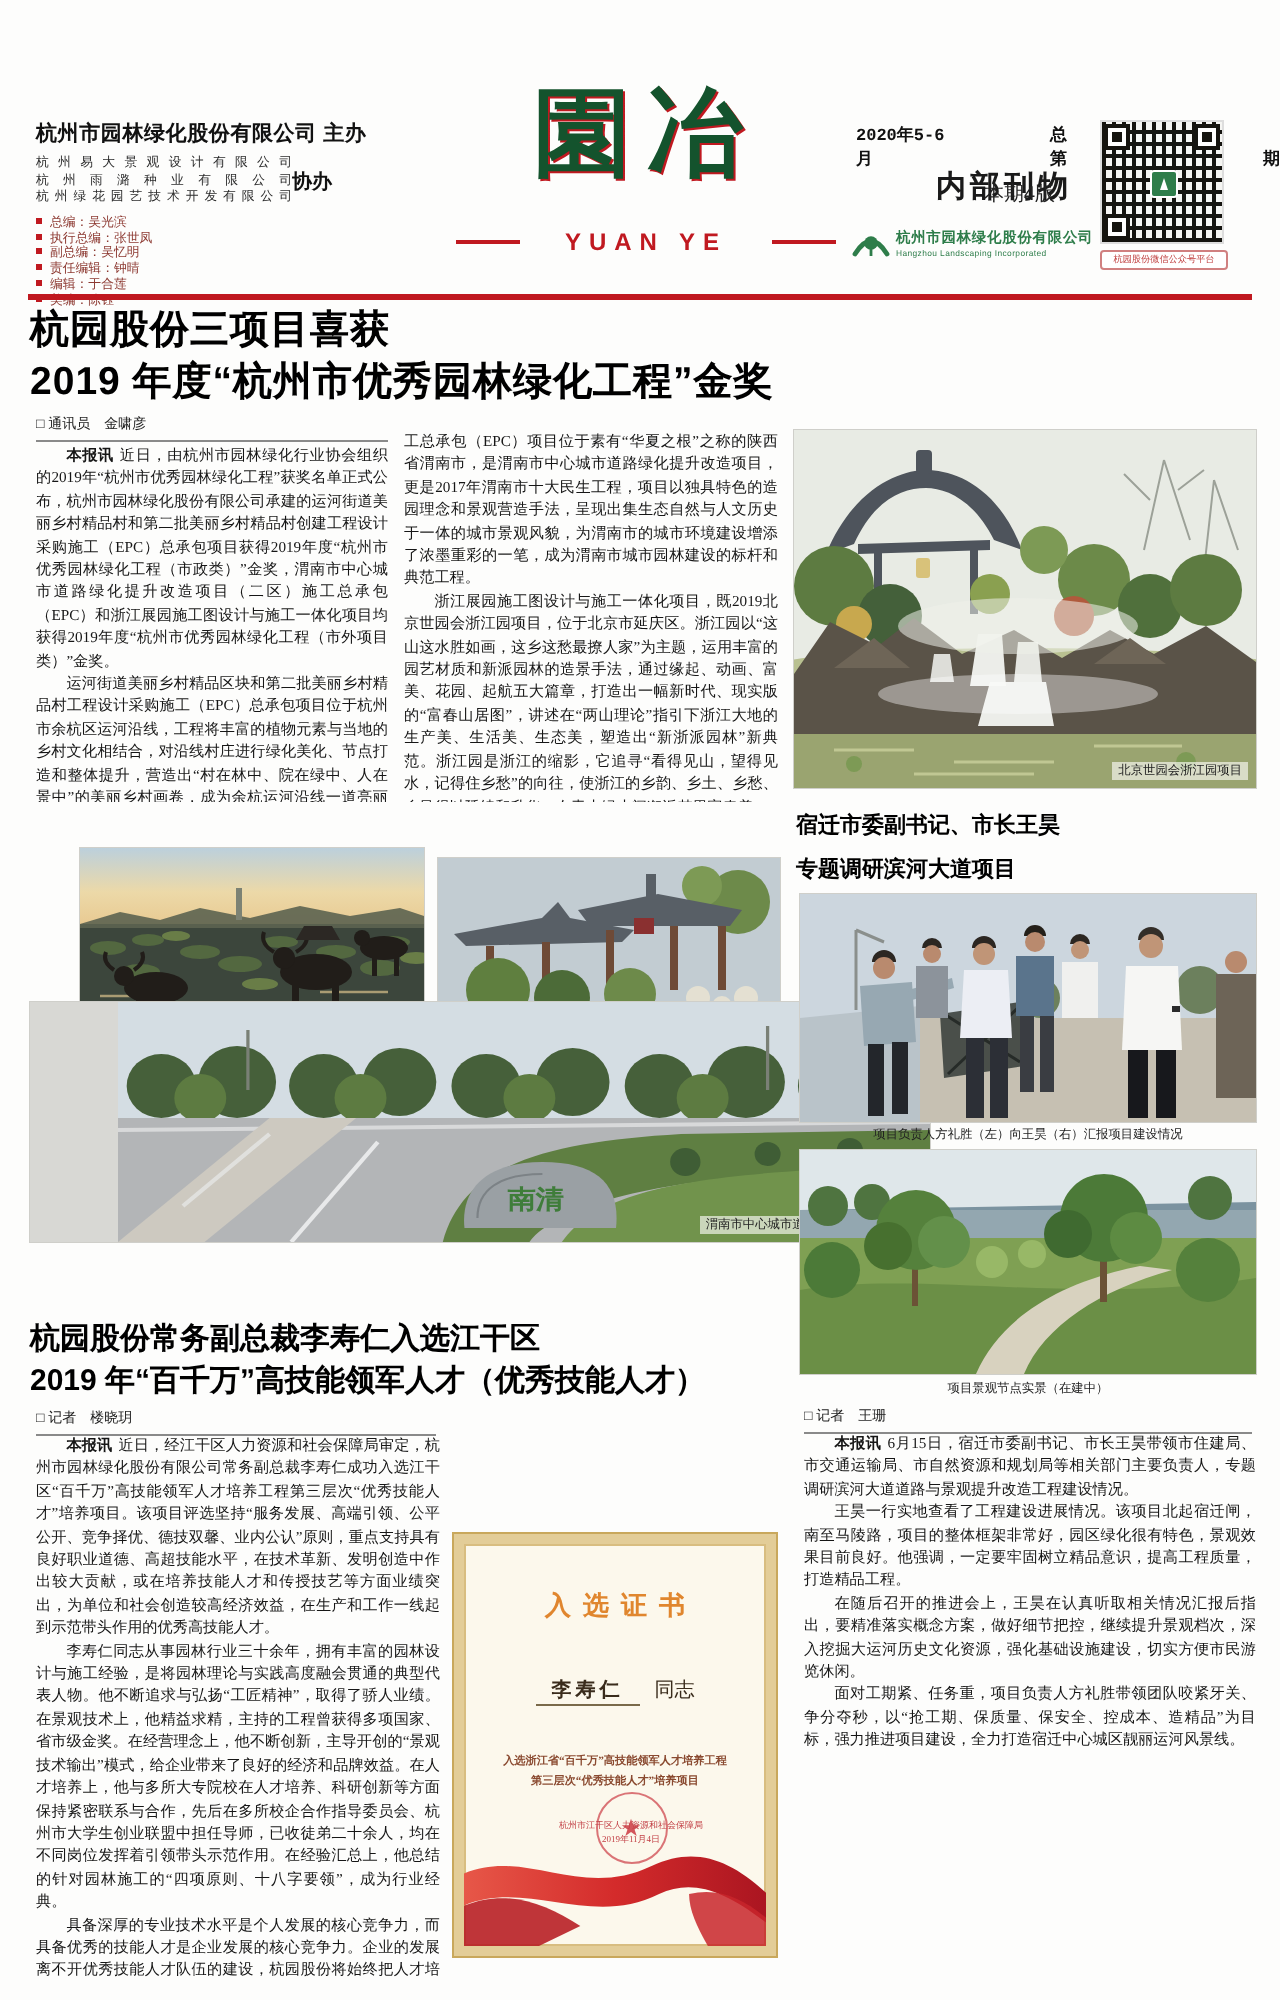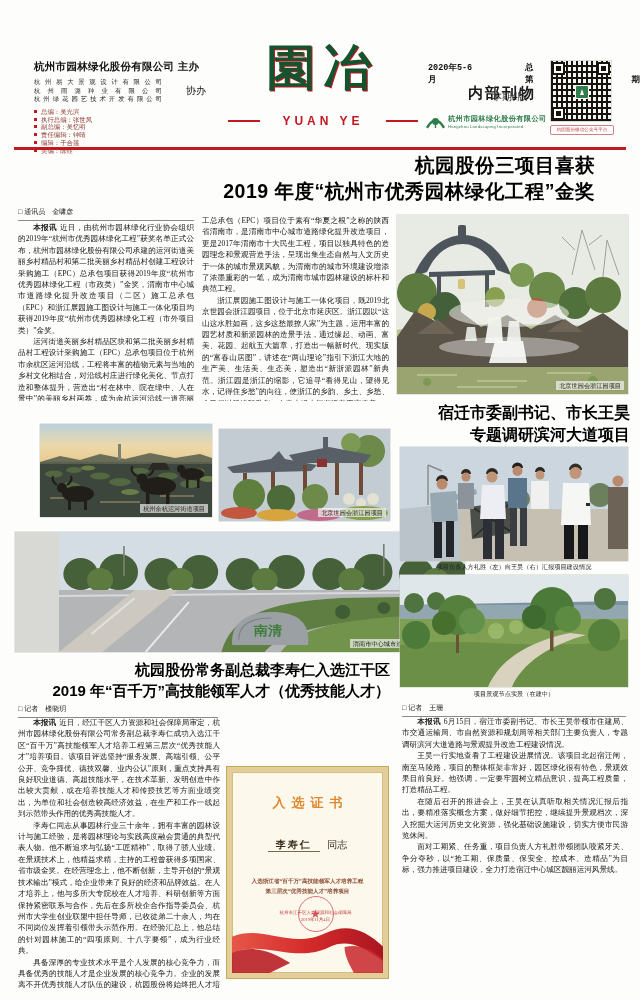--- a/index.html
+++ b/index.html
@@ -2,26 +2,26 @@
 <html><head>
 <meta charset="utf-8">
 <style>
   * { margin:0; padding:0; box-sizing:border-box; }
   html,body { background:#e9e9e9; }
   .page { position:relative; width:640px; height:1000px; background:#fefefdff; background:#fdfdfc;
           margin:0 auto; overflow:hidden; font-family:"Liberation Serif","DejaVu Serif",serif; color:#1c1c1c; }
   .abs { position:absolute; }
 
   
-  .mast-left { left:34px; top:60px; width:210px; }
+  .mast-left { left:18px; top:60px; width:210px; }
   .pub-line { font-family:"Liberation Sans",sans-serif; font-weight:700; font-size:10.5px; color:#111; letter-spacing:.3px; }
   .coorg-row { display:flex; align-items:center; margin-top:4px; }
   .coorg-lines { width:128px; font-size:6.4px; line-height:8.6px; color:#2b2b2b; }
   .coorg-lines > div { text-align:justify; text-align-last:justify; }
-  .co-role { font-family:"Liberation Sans",sans-serif; font-weight:400; font-size:10px; margin-left:24px; color:#111; }
+  .co-role { font-family:"Liberation Sans",sans-serif; font-weight:700; font-size:10px; margin-left:0; color:#111; }
   .staff { margin-top:4px; font-size:6.4px; line-height:7.8px; color:#8d3a32; }
   .staff > div::before { content:""; display:inline-block; width:3px; height:3px; background:#c01920; margin-right:4px; vertical-align:1px; }
 
   .mast-center { left:228px; top:30px; width:190px; text-align:center; }
   .logo-chars { font-family:Liberation Mono, monospace; font-weight:700; font-size:48px; line-height:82px; color:#14532d; letter-spacing:8px; text-shadow:1px 1px 0 #c01920; }
   .logo-sub { display:flex; align-items:center; gap:22px; margin-top:2px; color:#c01920;
               font-family:"Liberation Sans",sans-serif; font-weight:700; font-size:12px; letter-spacing:4px; }
   .logo-sub .line { flex:1; height:2px; background:#c01920; }
 
   .issue-line { left:428px; top:62px; display:flex; align-items:flex-end; font-family:Liberation Mono, monospace; font-weight:700; font-size:8.5px; color:#111;gap:24px; }
@@ -41,45 +41,45 @@
   .qf { position:absolute; width:13px; height:13px; border:2.5px solid #15140f; background:#fff; }
   .qf.tl { left:1px; top:1px; } .qf.tr { right:1px; top:1px; } .qf.bl { left:1px; bottom:1px; }
   .qf::after { content:""; position:absolute; inset:2px; background:#15140f; }
   .qc { position:absolute; left:24px; top:24px; width:14px; height:14px; background:#2e7d4a; border:1.5px solid #fff; border-radius:2px; }
   .qc::after { content:""; position:absolute; left:4px; top:3px; width:4px; height:6px; background:#fff; clip-path:polygon(50% 0,100% 100%,0 100%); }
   .qr-caption { margin-top:3px; font-size:4.6px; line-height:6px; color:#c04040; border:.5px solid #d08080; border-radius:2px; padding:1px 1px; text-align:center; background:#fff; }
 
   .rule-red { left:14px; right:14px; top:147px; height:2.5px; background:#c01920; }
 
   
-  .h-sans { font-family:"Liberation Sans",sans-serif; font-weight:700; color:#000; text-align:right; }
+  .h-sans { font-family:"Liberation Sans",sans-serif; font-weight:700; color:#000; text-align:left; }
   .headline-1 { left:15px; top:152px; width:580px; font-size:19.5px; line-height:26px; letter-spacing:.5px; }
   .headline-2 { left:15px; top:659px; width:375px; font-size:15px; line-height:21px; }
-  .headline-r { left:398px; top:402px; width:232px; font-size:16px; line-height:22px; }
+  .headline-r { left:398px; top:402px; width:232px; font-size:11px; line-height:22px; }
 
   .byline { font-family:"Liberation Sans",sans-serif; font-size:7px; color:#222; border-bottom:1px solid #8a8a8a; padding-bottom:3px; }
   .byline-main { left:18px; top:207px; width:176px; }
   .byline-bl { left:18px; top:704px; width:200px; }
   .byline-r { left:402px; top:703px; width:224px; }
 
   .bodytext { font-size:7.6px; line-height:11.4px; text-align:justify; color:#161616; overflow:hidden; }
   .bodytext p { text-indent:2em; }
   .bodytext b { font-family:"Liberation Sans",sans-serif; font-weight:700; margin-right:3px; }
   .col1 { left:18px; top:222px; width:176px; height:179px; }
   .col2 { left:202px; top:215px; width:187px; height:186px; }
   .bl-text { left:18px; top:717px; width:202px; height:272px; }
   .r-text { left:402px; top:716px; width:226px; height:278px; }
 
   
   .photo { position:absolute; overflow:hidden; background:#d8d8d4; box-shadow:0 0 0 .5px #cfcfca; }
   .photo svg { display:block; width:100%; height:100%; }
   .photo-feature { left:397px; top:215px; width:231px; height:179px; }
   .photo-lotus { left:40px; top:424px; width:172px; height:93px; }
   .photo-pavilion { left:219px; top:429px; width:171px; height:92px; }
-  .photo-wide { left:15px; top:532px; width:450px; height:120px;padding-left:44px; }
+  .photo-wide { left:15px; top:501px; width:450px; height:120px;padding-left:44px; }
   .photo-officials { left:400px; top:447px; width:228px; height:114px; }
   .photo-nodes { left:400px; top:575px; width:228px; height:112px; }
   .photo-cap { position:absolute; right:4px; bottom:4px; background:rgba(250,250,246,.65); color:#222; font-size:6.2px; line-height:9px; padding:0 3px; }
   .cap-line { position:absolute; font-size:6.2px; color:#222; text-align:center; }
   .cap-officials { left:400px; top:563px; width:228px; }
   .cap-nodes { left:400px; top:690px; width:228px; }
 
   
   .certificate { position:absolute; left:227px; top:727px; width:161px; height:211px; background:#fcf8ec;
                  border:5px solid #e3cd98; outline:1px solid #c9a85c; box-shadow:inset 0 0 0 1px #d8bd80; overflow:hidden;margin-top:40px; }

